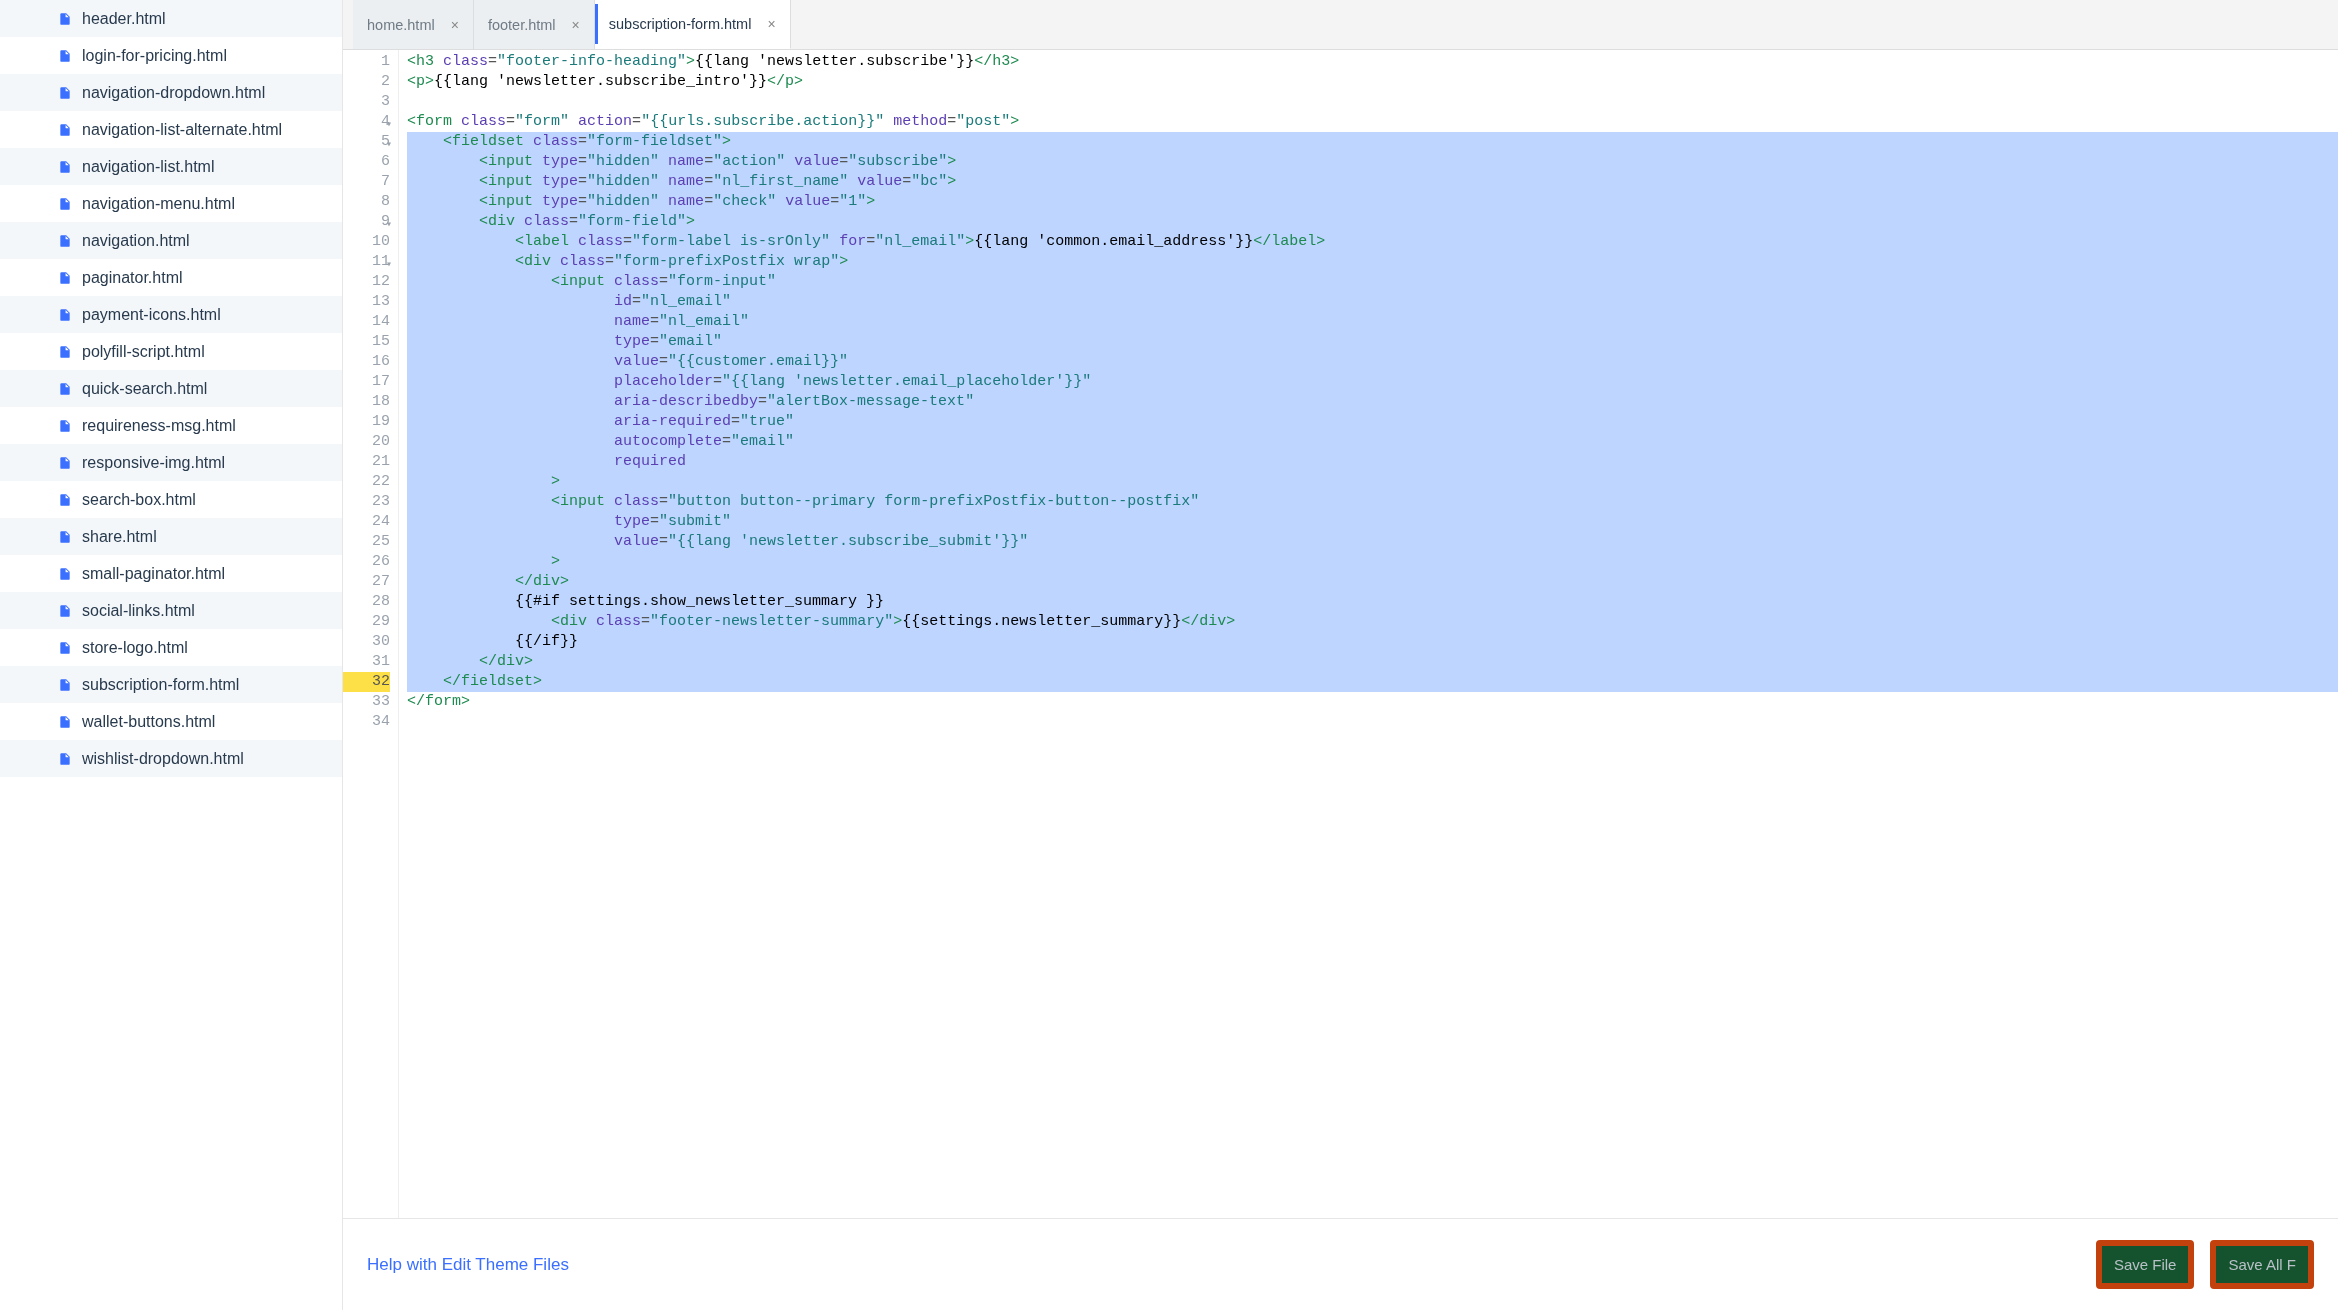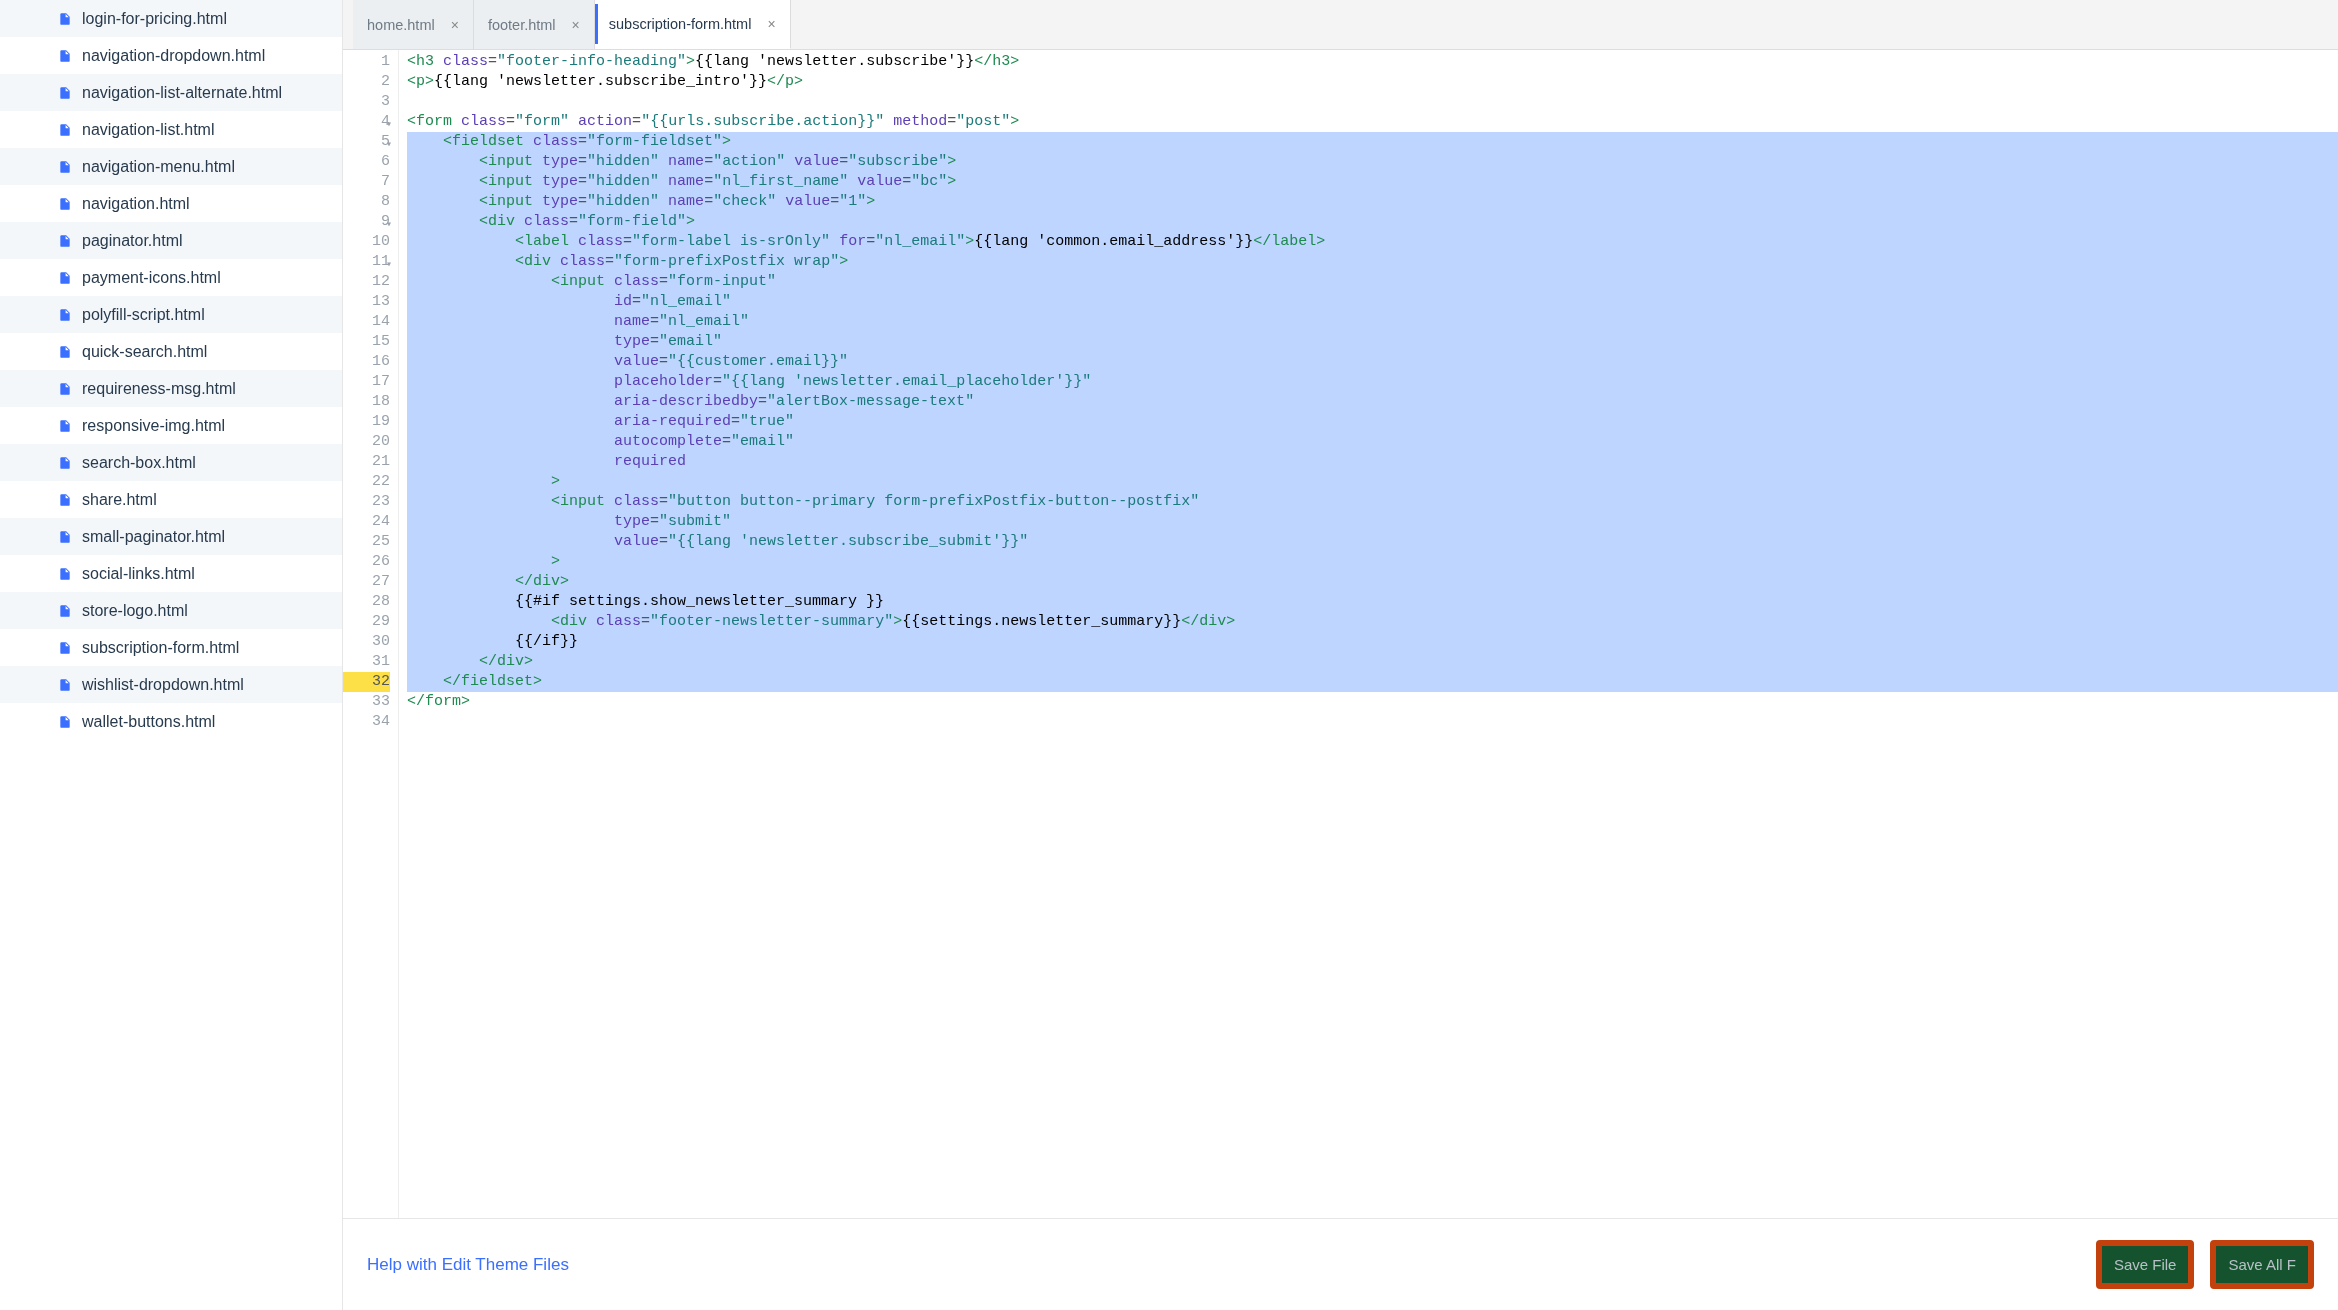--- a/index.html
+++ b/index.html
@@ -84,20 +84,26 @@
   }
 </style>
 </head>
 <body>
 
 <div class="sidebar" id="sidebar">
     <div class="file-row">
       <svg class="icon" viewBox="0 0 24 24">
         <path d="M14 2H6a2 2 0 0 0-2 2v16a2 2 0 0 0 2 2h12a2 2 0 0 0 2-2V8zM13 3.5L18.5 9H14a1 1 0 0 1-1-1z"></path>
       </svg>
+      <span>header.html</span>
+    </div>
+    <div class="file-row">
+      <svg class="icon" viewBox="0 0 24 24">
+        <path d="M14 2H6a2 2 0 0 0-2 2v16a2 2 0 0 0 2 2h12a2 2 0 0 0 2-2V8zM13 3.5L18.5 9H14a1 1 0 0 1-1-1z"></path>
+      </svg>
       <span>login-for-pricing.html</span>
     </div>
     <div class="file-row">
       <svg class="icon" viewBox="0 0 24 24">
         <path d="M14 2H6a2 2 0 0 0-2 2v16a2 2 0 0 0 2 2h12a2 2 0 0 0 2-2V8zM13 3.5L18.5 9H14a1 1 0 0 1-1-1z"></path>
       </svg>
       <span>navigation-dropdown.html</span>
     </div>
     <div class="file-row">
       <svg class="icon" viewBox="0 0 24 24">
@@ -192,27 +198,27 @@
     <div class="file-row">
       <svg class="icon" viewBox="0 0 24 24">
         <path d="M14 2H6a2 2 0 0 0-2 2v16a2 2 0 0 0 2 2h12a2 2 0 0 0 2-2V8zM13 3.5L18.5 9H14a1 1 0 0 1-1-1z"></path>
       </svg>
       <span>subscription-form.html</span>
     </div>
     <div class="file-row">
       <svg class="icon" viewBox="0 0 24 24">
         <path d="M14 2H6a2 2 0 0 0-2 2v16a2 2 0 0 0 2 2h12a2 2 0 0 0 2-2V8zM13 3.5L18.5 9H14a1 1 0 0 1-1-1z"></path>
       </svg>
+      <span>wallet-buttons.html</span>
+    </div>
+    <div class="file-row">
+      <svg class="icon" viewBox="0 0 24 24">
+        <path d="M14 2H6a2 2 0 0 0-2 2v16a2 2 0 0 0 2 2h12a2 2 0 0 0 2-2V8zM13 3.5L18.5 9H14a1 1 0 0 1-1-1z"></path>
+      </svg>
       <span>wishlist-dropdown.html</span>
-    </div>
-    <div class="file-row">
-      <svg class="icon" viewBox="0 0 24 24">
-        <path d="M14 2H6a2 2 0 0 0-2 2v16a2 2 0 0 0 2 2h12a2 2 0 0 0 2-2V8zM13 3.5L18.5 9H14a1 1 0 0 1-1-1z"></path>
-      </svg>
-      <span>wallet-buttons.html</span>
     </div>
   </div>
 
 <div class="main">
   <div class="tabs" id="tabs">
       <div style="width: 10px;"></div>
       <div class="tab">
         <span>home.html</span>
         <span class="close">×</span>
       </div>

